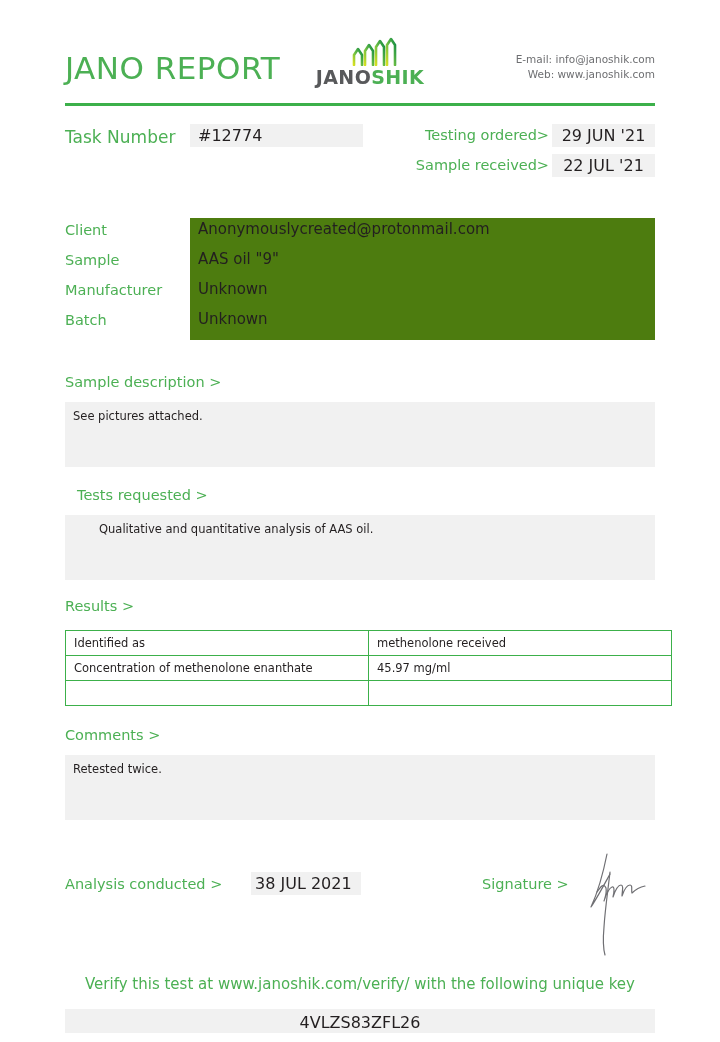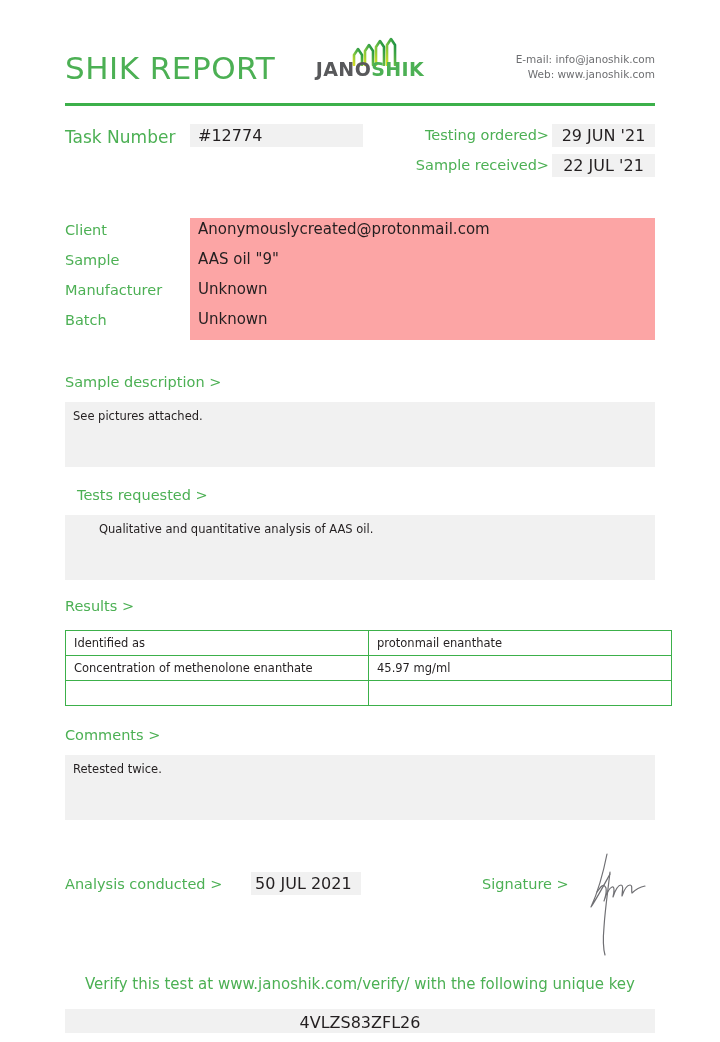--- a/index.html
+++ b/index.html
@@ -54,21 +54,21 @@
   .logo-mark {
     position: absolute;
     left: 38px;
     top: 0px;
     width: 56px;
     height: 30px;
   }
   .logo-word {
     position: absolute;
     left: 0;
-    top: 22px;
+    top: 30px;
     width: 120px;
     text-align: center;
     font-size: 19px;
     font-weight: bold;
     letter-spacing: 0.4px;
     white-space: nowrap;
   }
   .logo-word .dark { color: #58595b; }
   .logo-word .green { color: #4cb054; }
 
@@ -185,21 +185,21 @@
     font-size: 14.5px;
     color: #4cb054;
     white-space: nowrap;
   }
   .info-field {
     position: absolute;
     left: 125px;
     top: 0;
     width: 465px;
     height: 32px;
-    background: #fca5a5;
+    background: #4d7c0f;
   }
   .info-value {
     position: absolute;
     left: 8px;
     top: 2px;
     font-size: 15px;
     color: #231f20;
     white-space: nowrap;
   }
 
@@ -319,21 +319,21 @@
     white-space: nowrap;
   }
 </style>
 </head>
 <body>
 
 <div class="page">
   <div class="inner">
 
     <div class="header">
-      <div class="title">SHIK REPORT</div>
+      <div class="title">JANO REPORT</div>
 
       <div class="logo">
         <svg class="logo-mark" viewBox="0 0 56 30">
           <defs>
             <linearGradient id="bargrad" x1="0" y1="1" x2="1" y2="0">
               <stop offset="0%" stop-color="#d7e021"></stop>
               <stop offset="45%" stop-color="#6cbe45"></stop>
               <stop offset="100%" stop-color="#0f8a43"></stop>
             </linearGradient>
           </defs>
@@ -411,40 +411,40 @@
 
     <div class="section-head" style="top:487px;margin-left:12px;">Tests requested &gt;</div>
     <div class="section-box" style="top:515px; height:65px;"></div>
     <div class="section-text" style="top:522px;margin-left:26px;">Qualitative and quantitative analysis of AAS oil.</div>
 
     <div class="section-head" style="top:598px;">Results &gt;</div>
     <table class="results-table">
       <tbody>
         <tr>
           <td class="c0">Identified as</td>
-          <td class="c1">protonmail enanthate</td>
+          <td class="c1">methenolone received</td>
         </tr>
         <tr>
           <td class="c0">Concentration of methenolone enanthate</td>
           <td class="c1">45.97 mg/ml</td>
         </tr>
         <tr>
           <td class="c0"></td>
           <td class="c1"></td>
         </tr>
       </tbody>
     </table>
 
     <div class="section-head" style="top:727px;">Comments &gt;</div>
     <div class="section-box" style="top:755px; height:65px;"></div>
     <div class="section-text" style="top:762px;">Retested twice.</div>
 
     <div class="analysis-label">Analysis conducted &gt;</div>
     <div class="analysis-box"></div>
-    <div class="analysis-value">50 JUL 2021</div>
+    <div class="analysis-value">38 JUL 2021</div>
 
     <div class="signature-label">Signature &gt;</div>
     <svg class="signature-mark" viewBox="0 0 80 105">
       <g fill="none" stroke="#6f6f73" stroke-width="1.2" stroke-linecap="round" stroke-linejoin="round">
         <path d="M30,2 C26,22 20,42 14,55 C20,46 27,33 33,22"></path>
         <path d="M33,20 C31,38 28,58 27,75 C26,86 26,96 28,103"></path>
         <path d="M20,40 C24,34 27,31 29,36 C30,41 28,46 27,49 C29,43 32,36 35,35 C38,34 37,41 36,45 C38,39 41,33 44,33 C47,33 45,40 45,44 C47,38 50,33 53,33 C56,33 54,39 55,41 C58,38 63,35 68,34"></path>
       </g>
     </svg>
 

